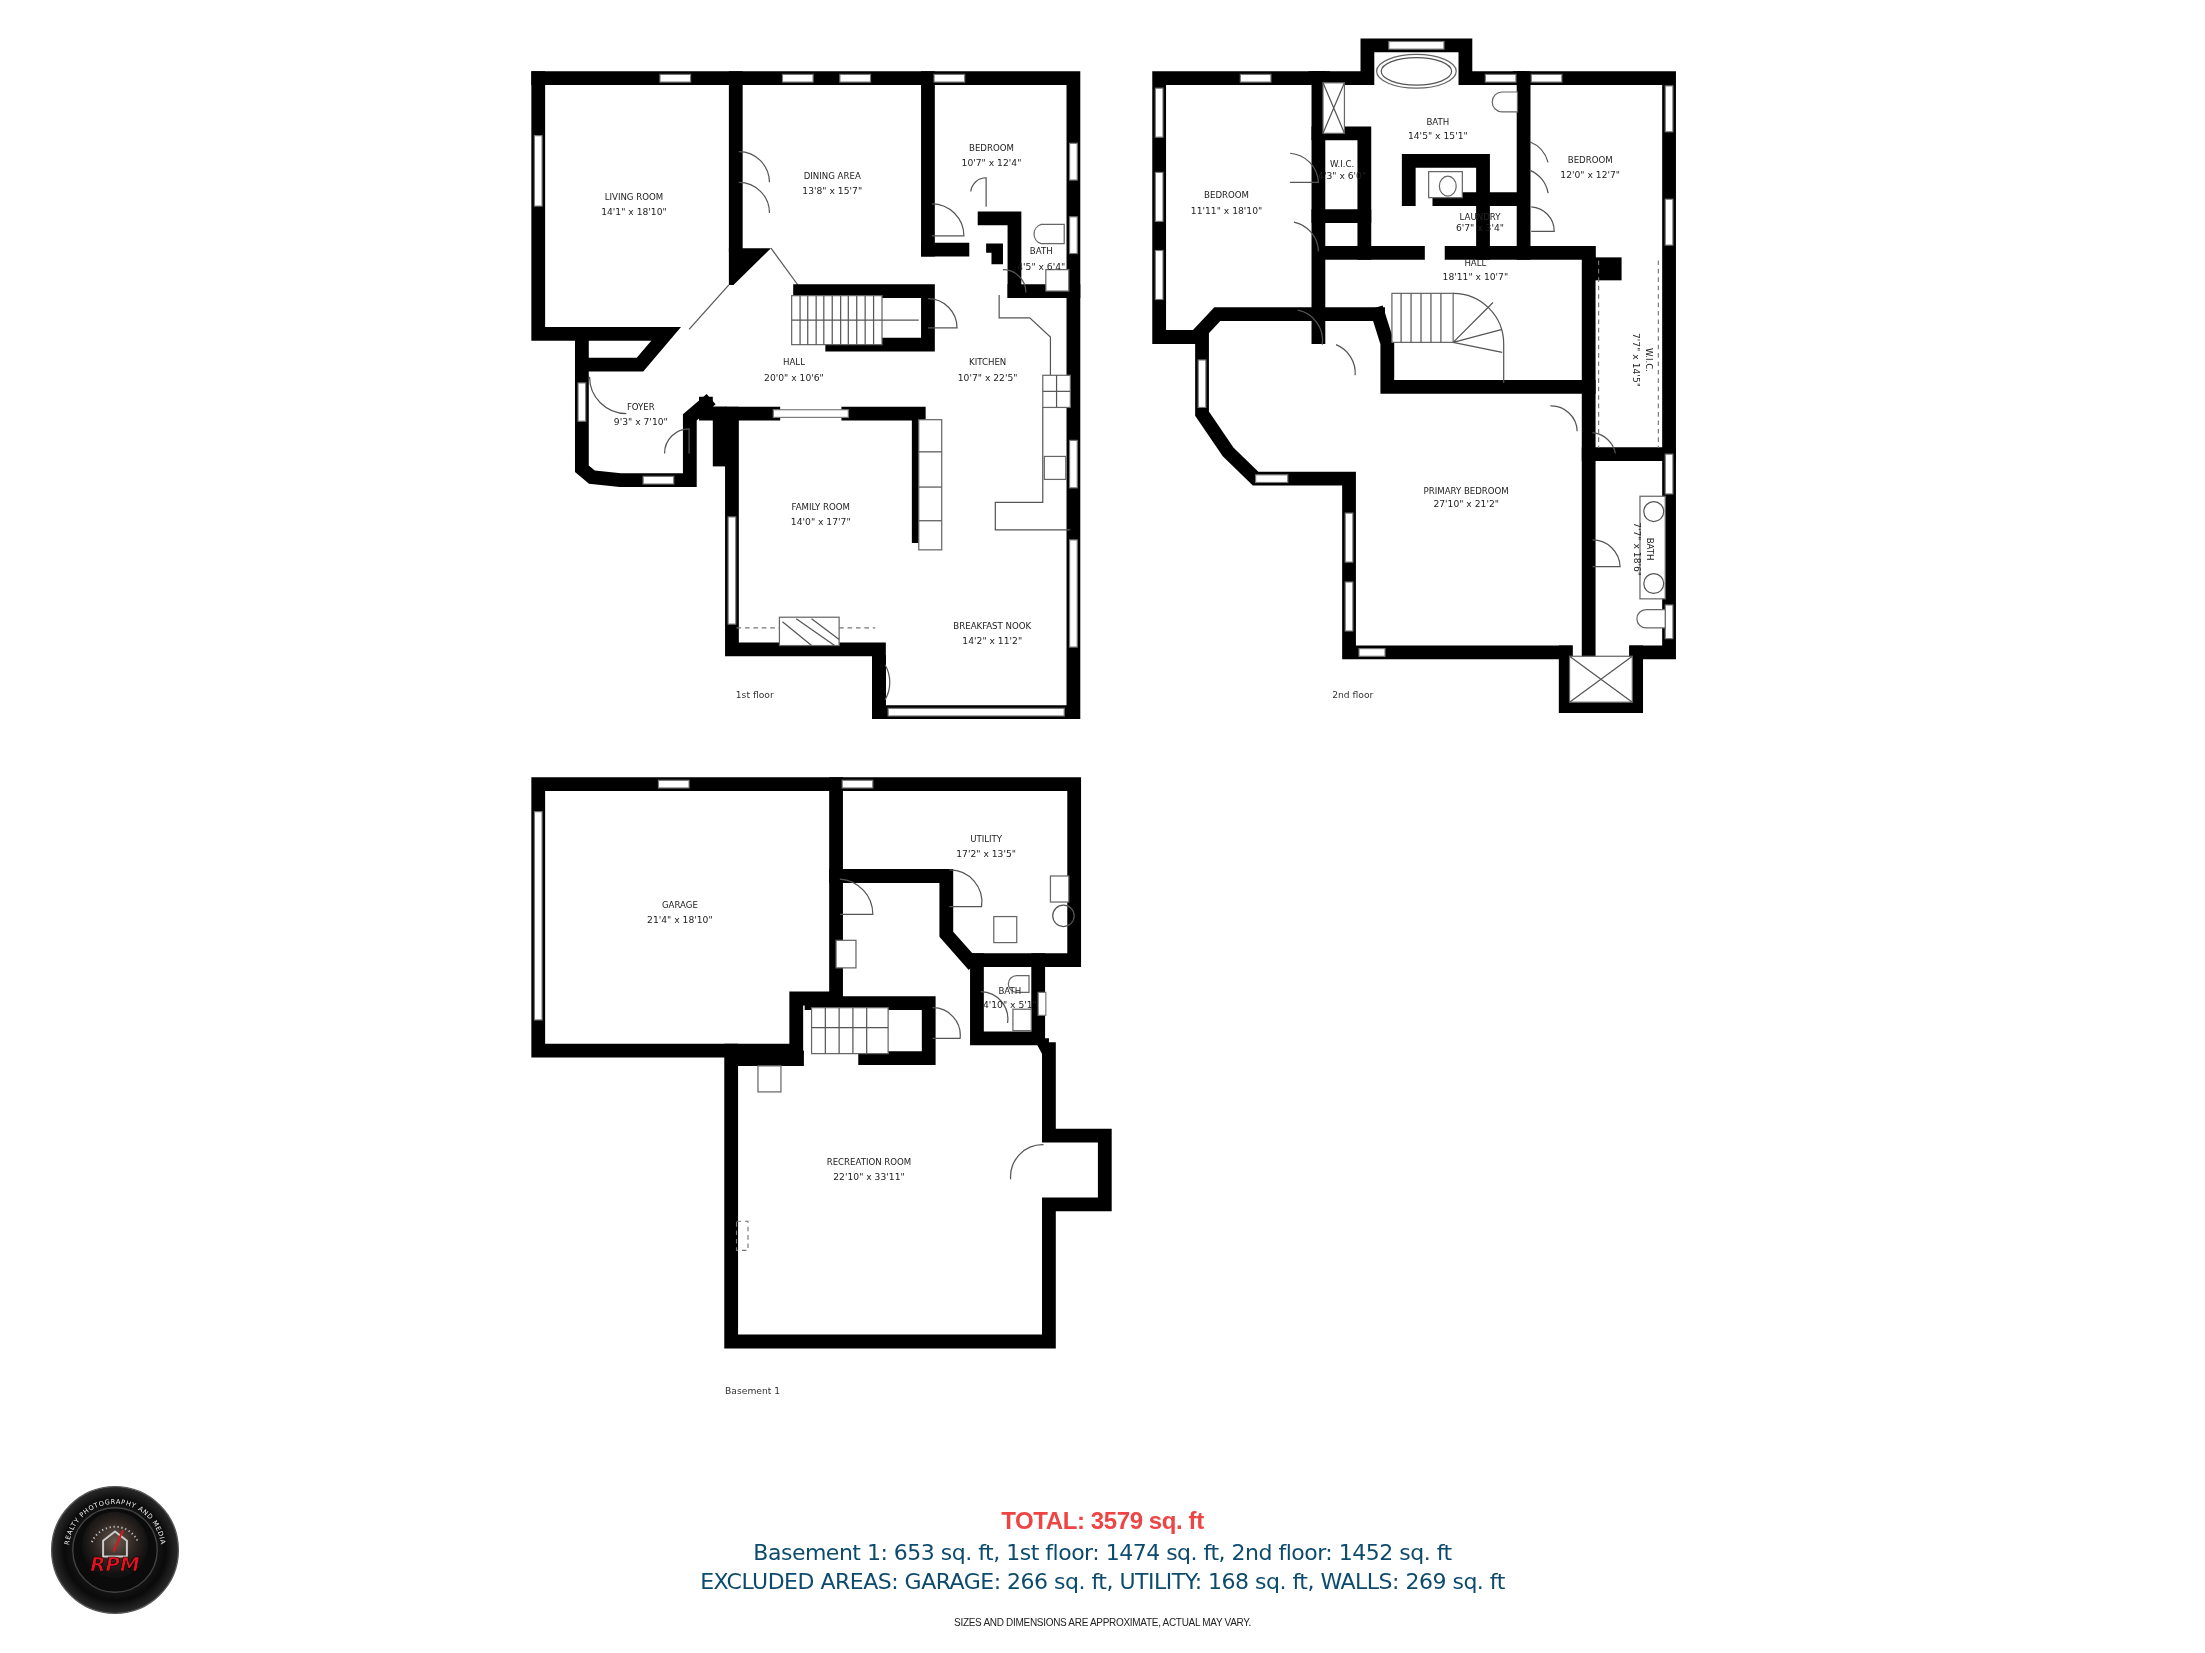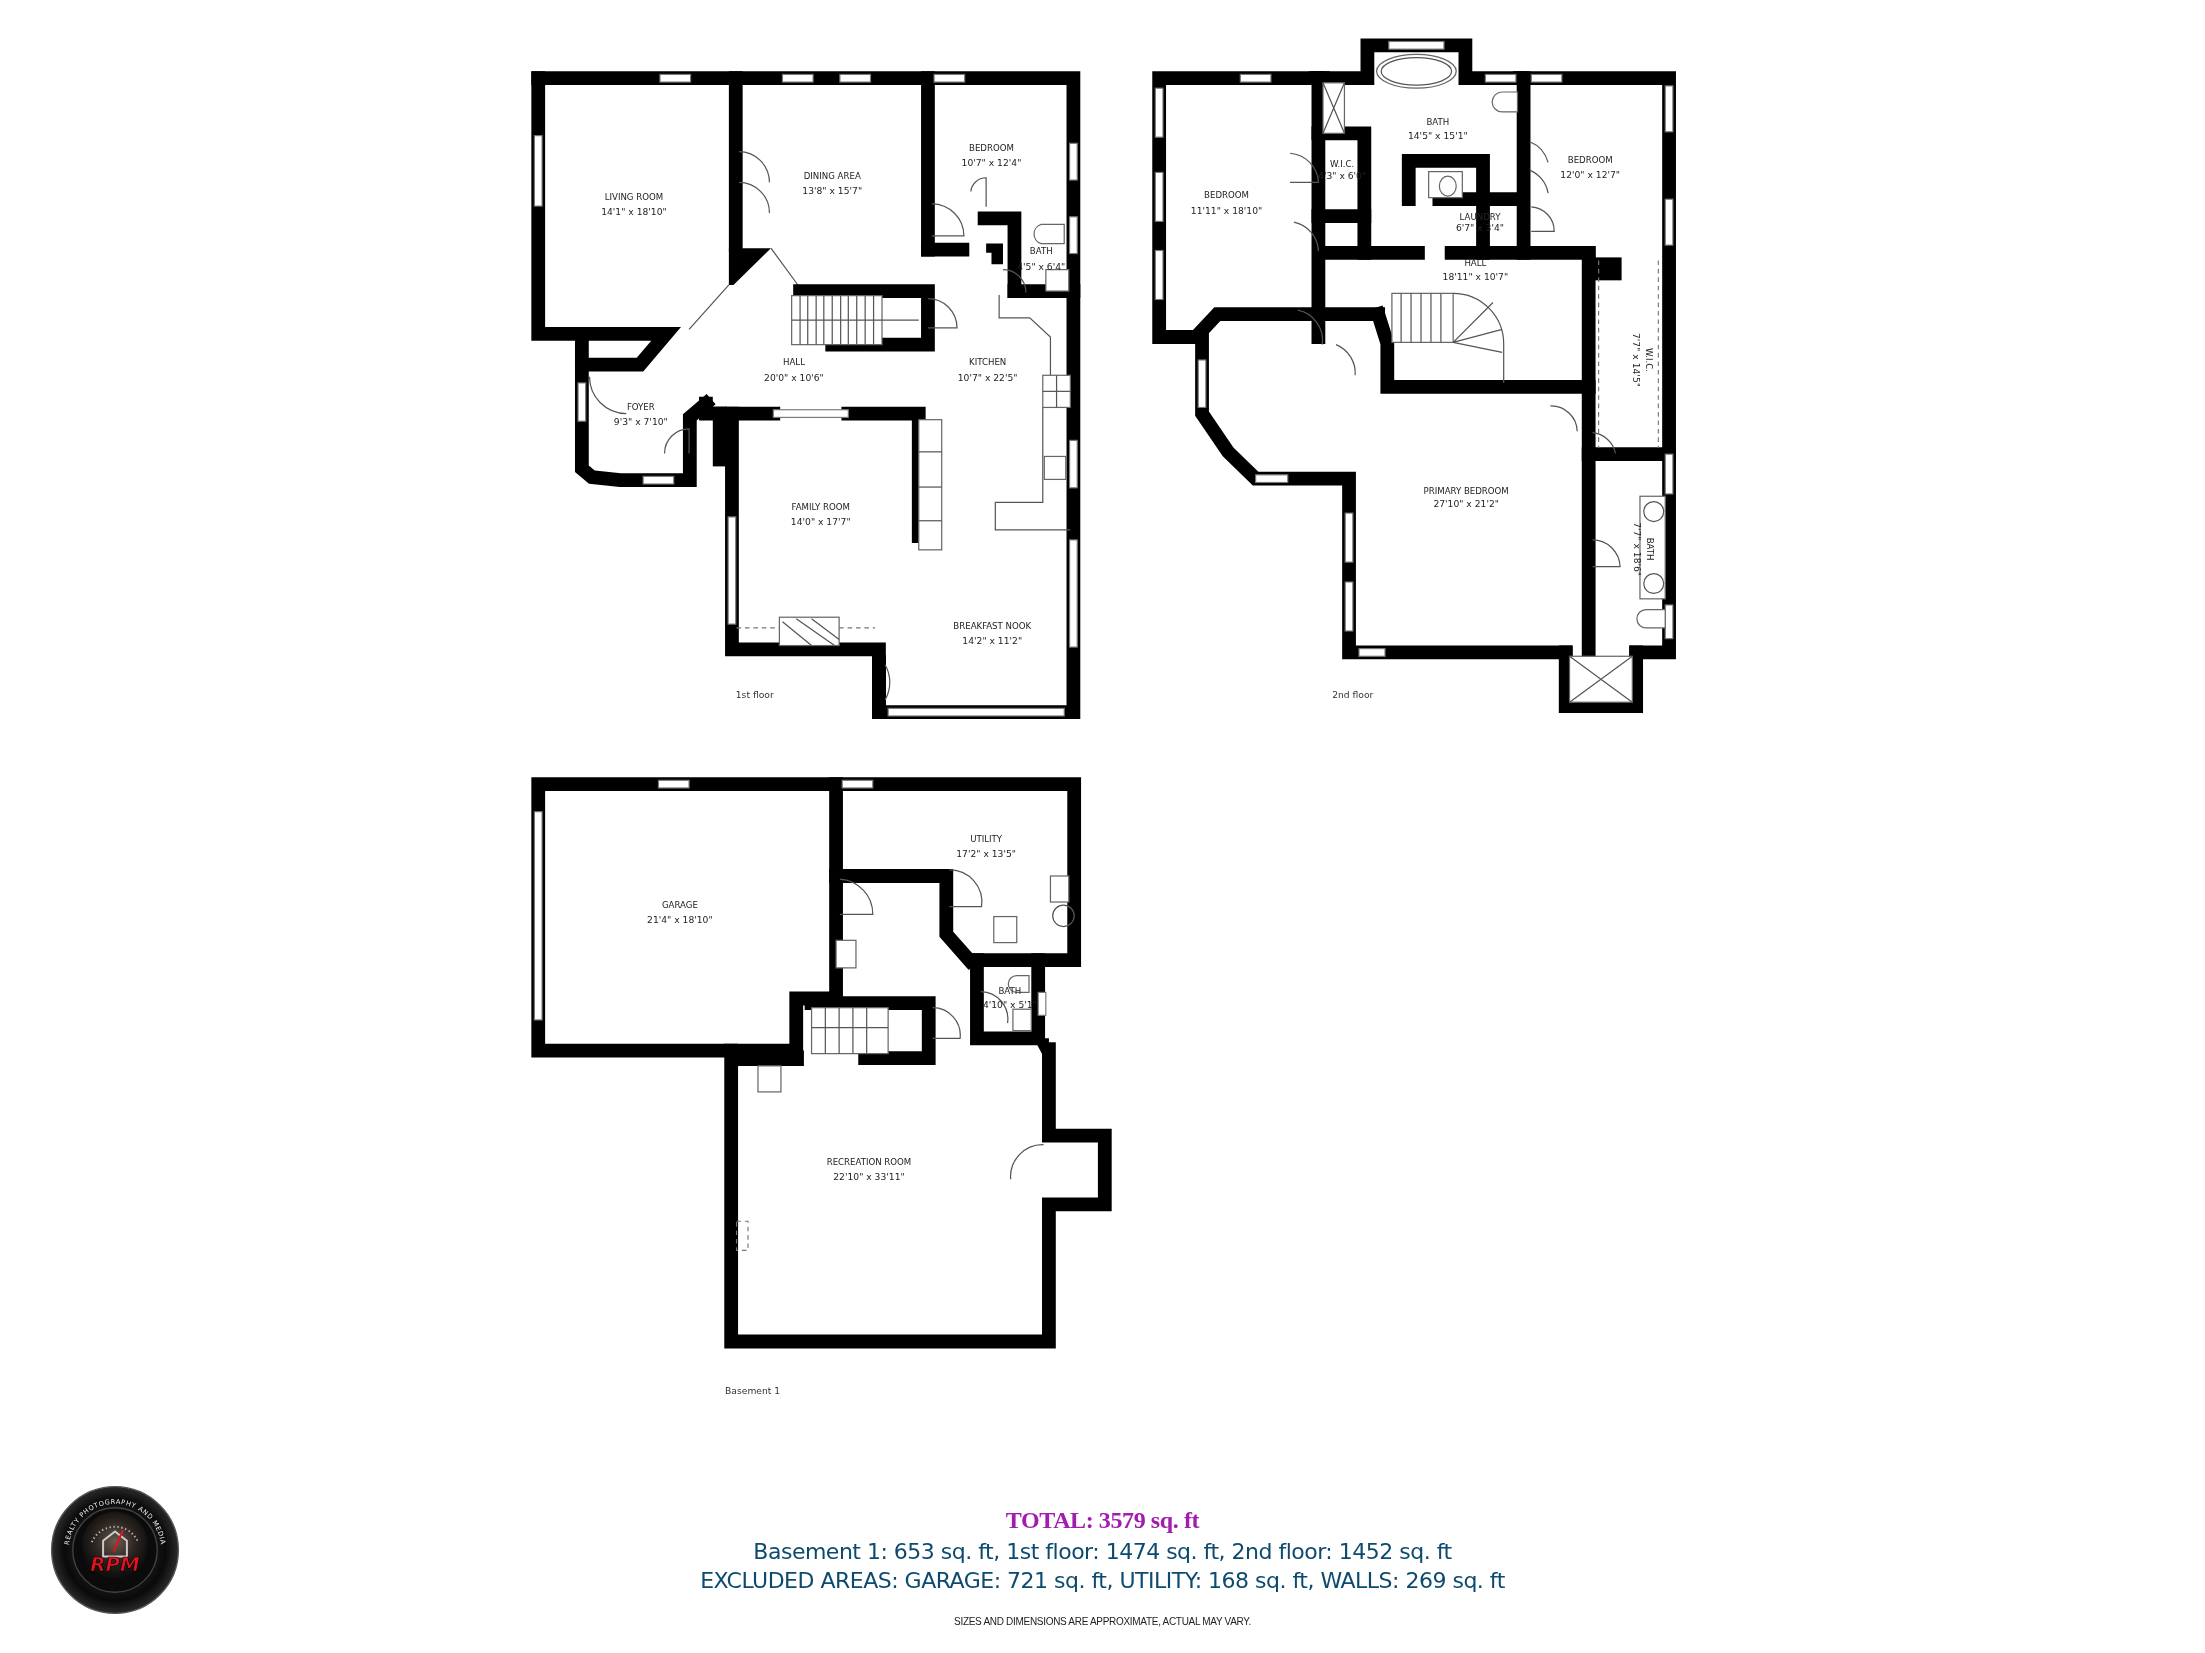--- a/index.html
+++ b/index.html
@@ -9,21 +9,21 @@
   .wall { fill: #000; }
   .wline { stroke: #000; stroke-width: 18; fill: none; stroke-linecap: square; stroke-linejoin: miter; }
   .win { fill: #fff; stroke: #777; stroke-width: 1.5; }
   .thin { stroke: #555; stroke-width: 1.6; fill: none; }
   .dash { stroke: #777; stroke-width: 1.5; fill: none; stroke-dasharray: 6 5; }
   .fix { fill: #fff; stroke: #666; stroke-width: 1.6; }
   .room-name { font-family: "DejaVu Sans Condensed", "DejaVu Sans", sans-serif; font-size: 12.5px; fill: #222; text-anchor: middle; }
   .room-dim { font-family: "DejaVu Sans", sans-serif; font-size: 12px; fill: #222; text-anchor: middle; }
   .floor-label { font-family: "DejaVu Sans", sans-serif; font-size: 12px; fill: #333; }
   #footer { position: absolute; left: 0; width: 2205px; top: 1507px; text-align: center; }
-  #total { font-family: Liberation Serif, serif; font-weight: bold; font-size: 24px; color: #a21caf; letter-spacing: -0.4px; }
+  #total { font-family: Liberation Sans, sans-serif; font-weight: bold; font-size: 24px; color: #ef4444; letter-spacing: -0.4px; }
   .sub { font-family: "DejaVu Sans", sans-serif; font-size: 22px; color: #0c4a6e; margin-top: 4.6px; letter-spacing: -0.5px; }
   #disclaimer { font-family: Liberation Sans, sans-serif; font-size: 10px; color: #222; margin-top: 23px; letter-spacing: -0.3px; }
   #logo { position: absolute; left: 49px; top: 1484px; width: 132px; height: 132px; }
   .logo-text { font-family: "DejaVu Sans", sans-serif; font-size: 10px; fill: #eee; letter-spacing: 1px; }
 </style>
 </head>
 <body>
 
 <svg id="plan" viewBox="0 0 2880 2160" xmlns="http://www.w3.org/2000/svg">
 
@@ -326,16 +326,16 @@
   <path d="M65,88 A38,38 0 0 1 135,88" fill="none" stroke="#bbb" stroke-width="3" stroke-dasharray="2 4"></path>
   <path d="M82,110 L82,86 L100,72 L118,86 L118,110 Z" fill="none" stroke="#ccc" stroke-width="3"></path>
   <line x1="98" y1="102" x2="112" y2="70" stroke="#e0141e" stroke-width="3"></line>
   <text class="logo-text"><textPath href="#ring" startOffset="50%" text-anchor="middle">REALTY PHOTOGRAPHY AND MEDIA</textPath></text>
   <text x="100" y="132" text-anchor="middle" font-family="DejaVu Sans, sans-serif" font-weight="bold" font-style="italic" font-size="30" fill="#e0141e" stroke="#000" stroke-width="1">RPM</text>
 </svg>
 
 <div id="footer">
   <div id="total">TOTAL: 3579 sq. ft</div>
   <div class="sub">Basement 1: 653 sq. ft, 1st floor: 1474 sq. ft, 2nd floor: 1452 sq. ft</div>
-  <div class="sub">EXCLUDED AREAS: GARAGE: 721 sq. ft, UTILITY: 168 sq. ft, WALLS: 269 sq. ft</div>
+  <div class="sub">EXCLUDED AREAS: GARAGE: 266 sq. ft, UTILITY: 168 sq. ft, WALLS: 269 sq. ft</div>
   <div id="disclaimer">SIZES AND DIMENSIONS ARE APPROXIMATE, ACTUAL MAY VARY.</div>
 </div>
 
 
 </body></html>

